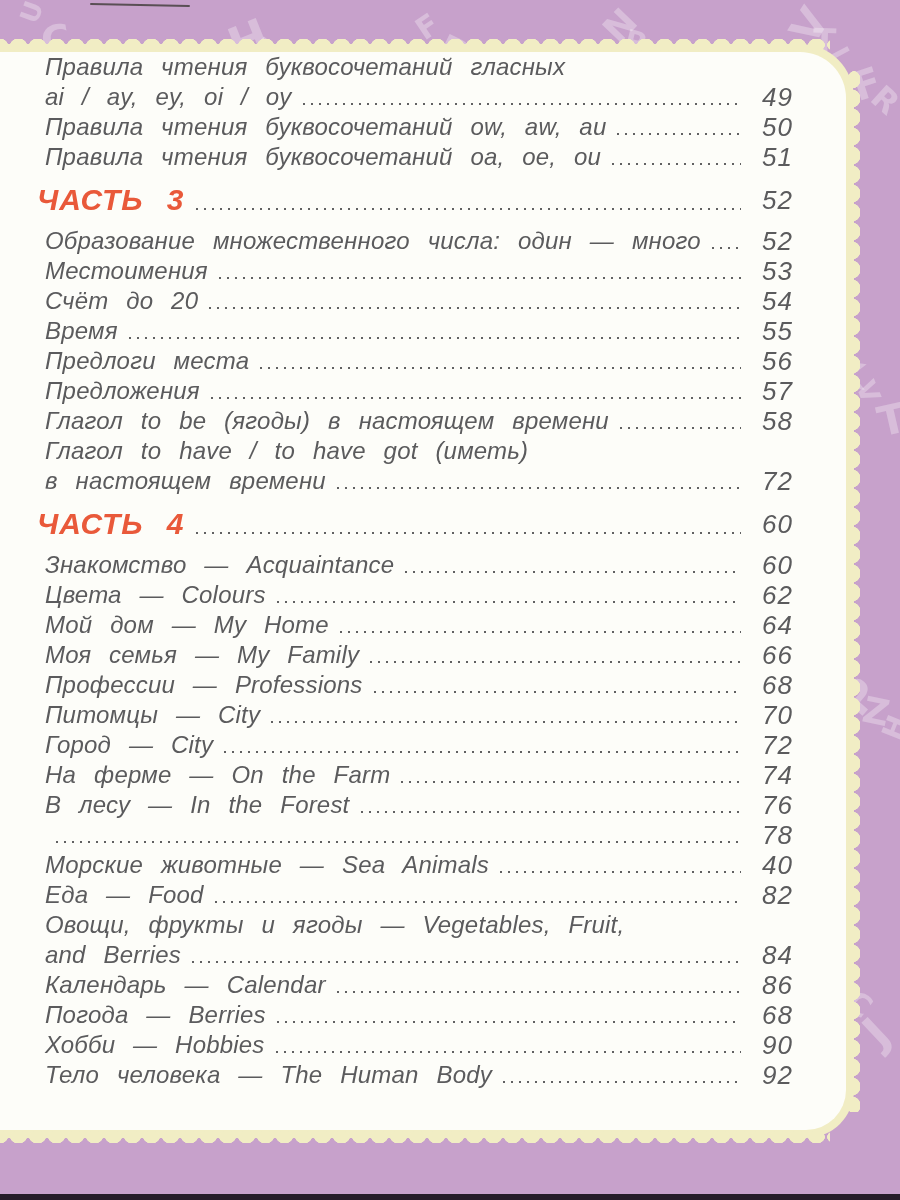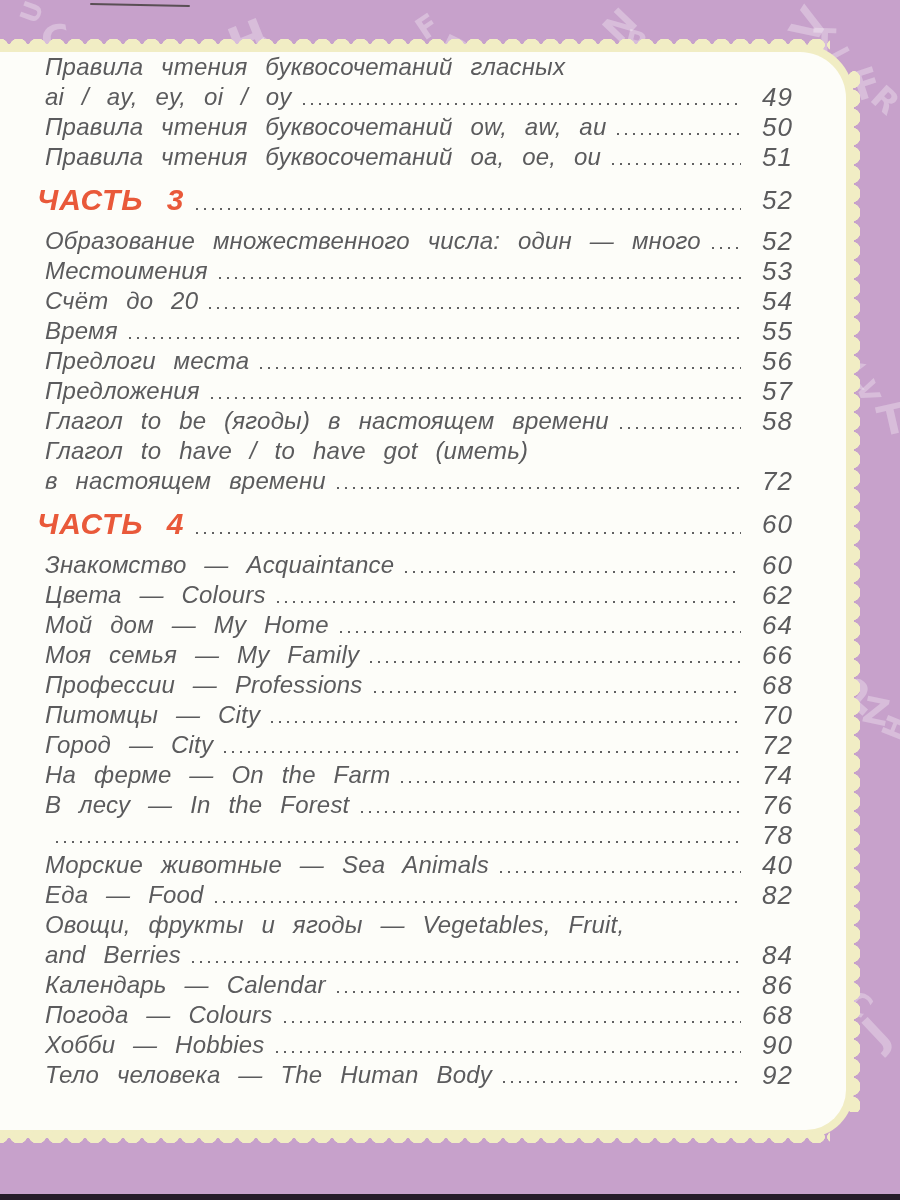--- a/index.html
+++ b/index.html
@@ -317,21 +317,21 @@
         <span class="t">and Berries</span>
         <div class="leader"></div>
         <span class="num">84</span>
       </div>
       <div class="row entry">
         <span class="t">Календарь — Calendar</span>
         <div class="leader"></div>
         <span class="num">86</span>
       </div>
       <div class="row entry">
-        <span class="t">Погода — Colours</span>
+        <span class="t">Погода — Berries</span>
         <div class="leader"></div>
         <span class="num">68</span>
       </div>
       <div class="row entry">
         <span class="t">Хобби — Hobbies</span>
         <div class="leader"></div>
         <span class="num">90</span>
       </div>
       <div class="row entry">
         <span class="t">Тело человека — The Human Body</span>

